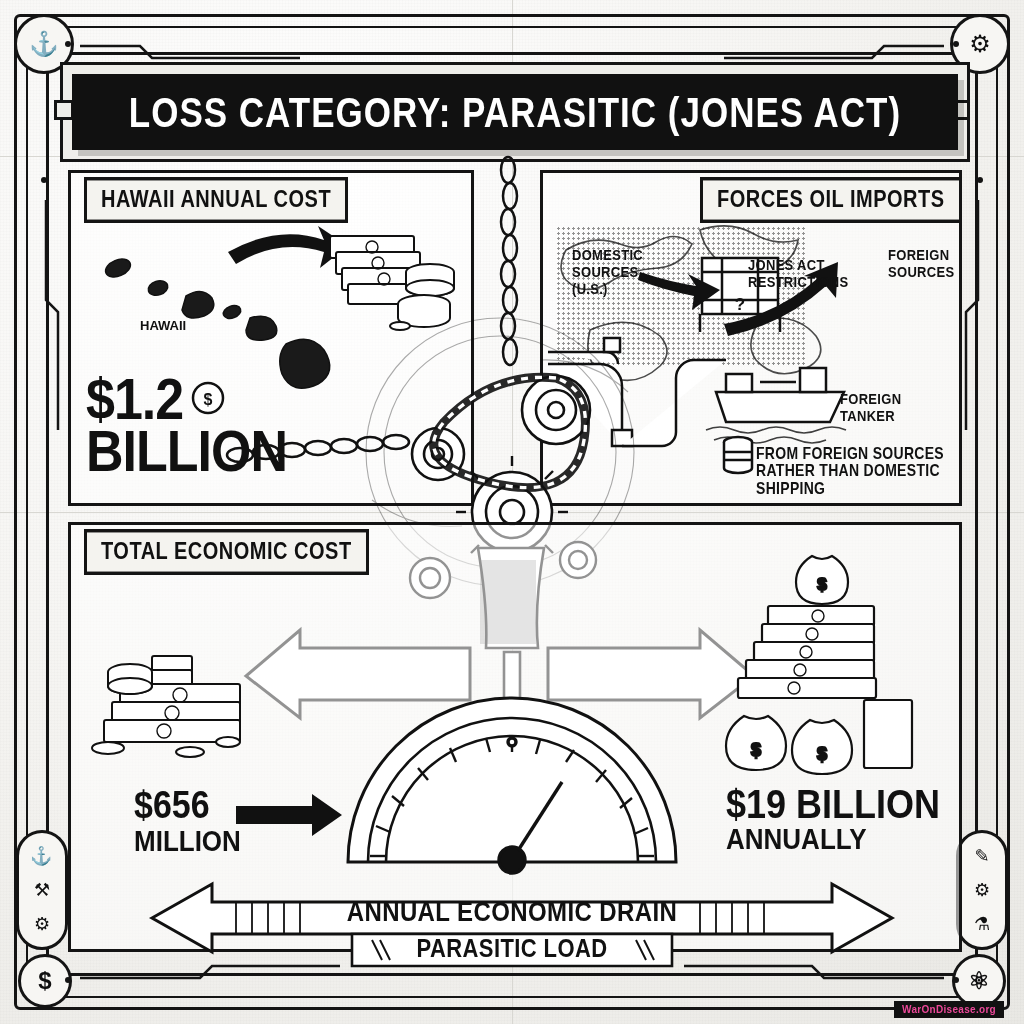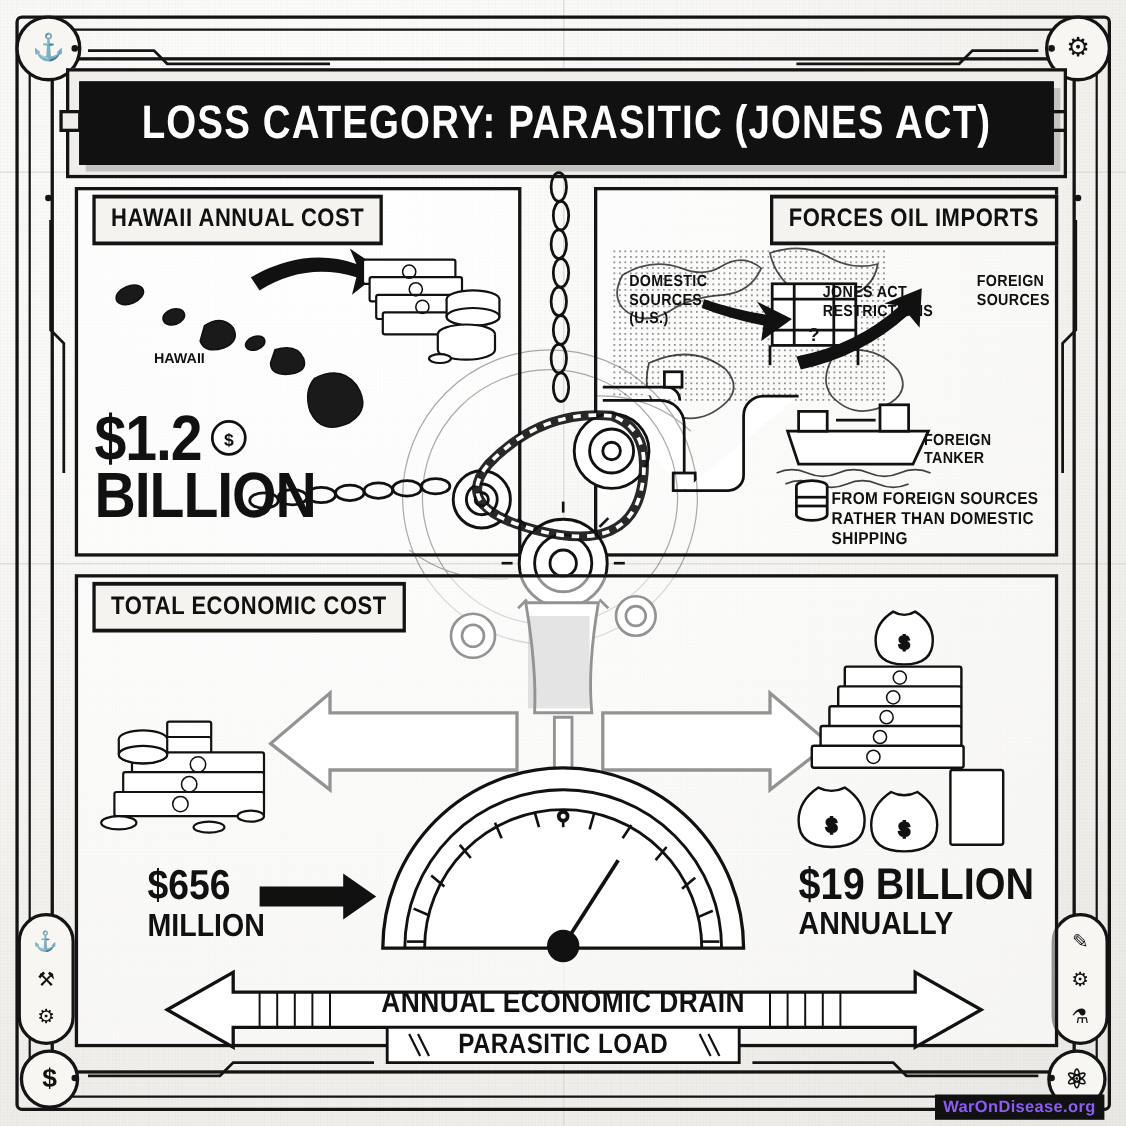--- a/index.html
+++ b/index.html
@@ -98,21 +98,21 @@
   .small-cap{
     position:absolute;font-weight:bold;font-size:13px;letter-spacing:0.3px;line-height:1.15;
     transform:scaleY(1.12);transform-origin:left top;
   }
   .drain-text{
     position:absolute;font-weight:bold;font-size:24px;letter-spacing:0.4px;
     transform:scaleY(1.16);transform-origin:center;
   }
   .credit{
     position:absolute;right:20px;bottom:6px;
-    background:#111;color:#8b5cf6;font-weight:bold;font-size:15px;
+    background:#111;color:#ec4899;font-weight:bold;font-size:10px;
     padding:3px 8px;letter-spacing:0.3px;
   }
   svg{position:absolute;left:0;top:0;pointer-events:none;}
   .halftone{
     position:absolute;
     background-image:radial-gradient(#111 1px, transparent 1.2px);
     background-size:5px 5px;opacity:.45;
   }
 </style>
 </head>

